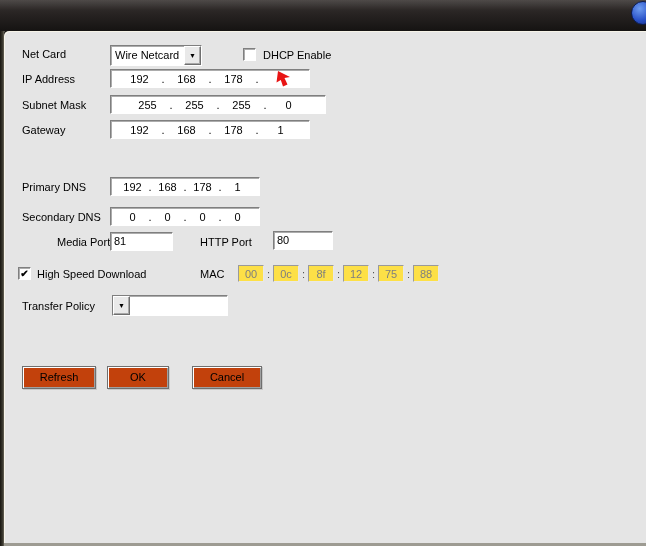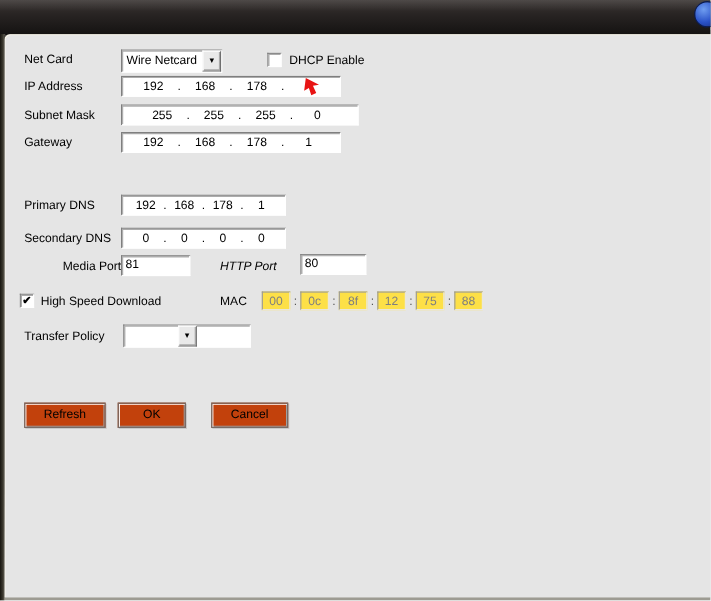--- a/index.html
+++ b/index.html
@@ -48,21 +48,21 @@
     border-color:#7f7f7f #ffffff #ffffff #7f7f7f;
     box-shadow:inset 1px 1px 0 rgba(70,70,70,0.45);
   }
   .ip-field { display:flex; align-items:center; justify-content:center; }
   .ip-field .octet { display:inline-block; width:40px; text-align:center; }
   .ip-field.narrow .octet { width:28px; }
   .ip-field .dot { display:inline-block; width:7px; text-align:center; color:#000; }
   .text-field { padding:2px 0 0 3px; }
 
   
-  .dropdown { display:flex; align-items:stretch;justify-content:center; }
+  .dropdown { display:flex; align-items:stretch; }
   .dd-text { flex:1; padding:3px 0 0 4px; overflow:hidden; white-space:nowrap; }
   .dd-btn {
     width:17px; background:#e9e9e9; display:flex; align-items:center; justify-content:center;
     border:1px solid; border-color:#ffffff #6f6f6f #6f6f6f #ffffff;
     box-shadow:inset -1px -1px 0 #a8a8a8;
     font-size:7px; line-height:1; color:#000;
   }
 
   
   .checkbox {
@@ -167,21 +167,21 @@
     <span class="dot">.</span>
     <span class="octet">0</span>
     <span class="dot">.</span>
     <span class="octet">0</span>
     <span class="dot">.</span>
     <span class="octet">0</span>
   </div>
 
   <div class="abs label" style="left:22px; top:236px;margin-left:35px;">Media Port</div>
   <div class="abs sunken text-field" style="left:110px; top:232px; width:63px; height:19px;">81</div>
-  <div class="abs label" style="left:200px; top:236px;font-style:italic;">HTTP Port</div>
+  <div class="abs label" style="left:200px; top:236px;">HTTP Port</div>
   <div class="abs sunken text-field" style="left:273px; top:231px; width:60px; height:19px;">80</div>
 
   <div class="abs checkbox" style="left:18px; top:267px;">
     <span>✔</span>
   </div>
   <div class="abs label" style="left:37px; top:268px;">High Speed Download</div>
   <div class="abs label" style="left:200px; top:268px;">MAC</div>
   <div class="abs mac-group" style="left:238px; top:265px;">
     <span class="mac-box">00</span>
     <span class="mac-colon">:</span>

